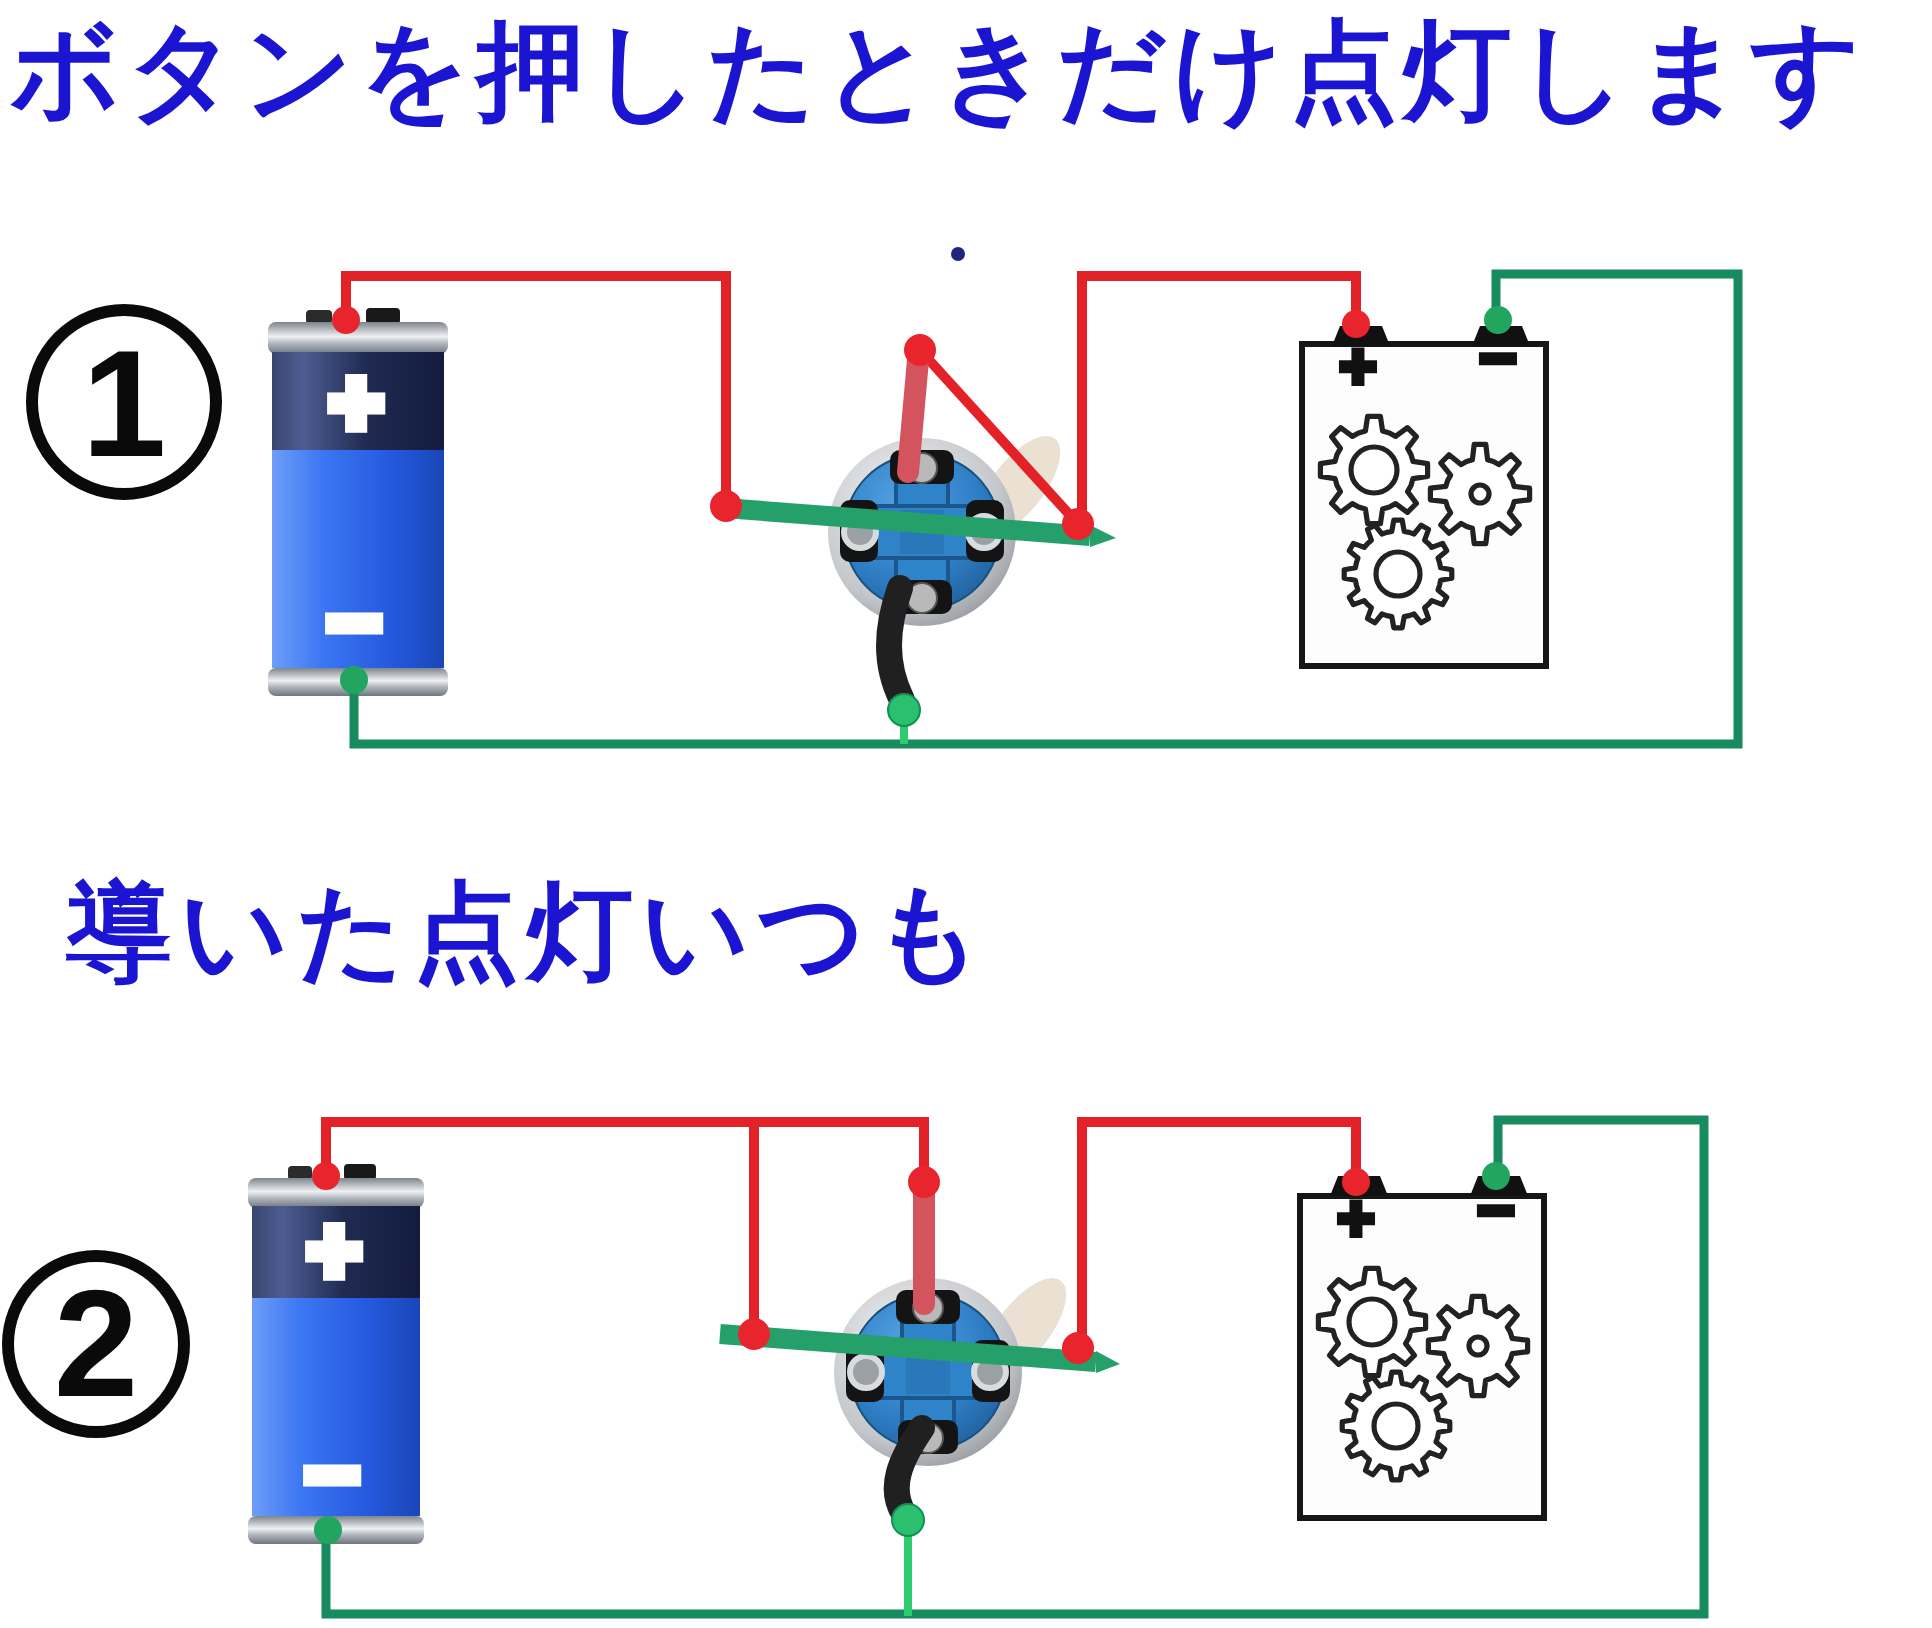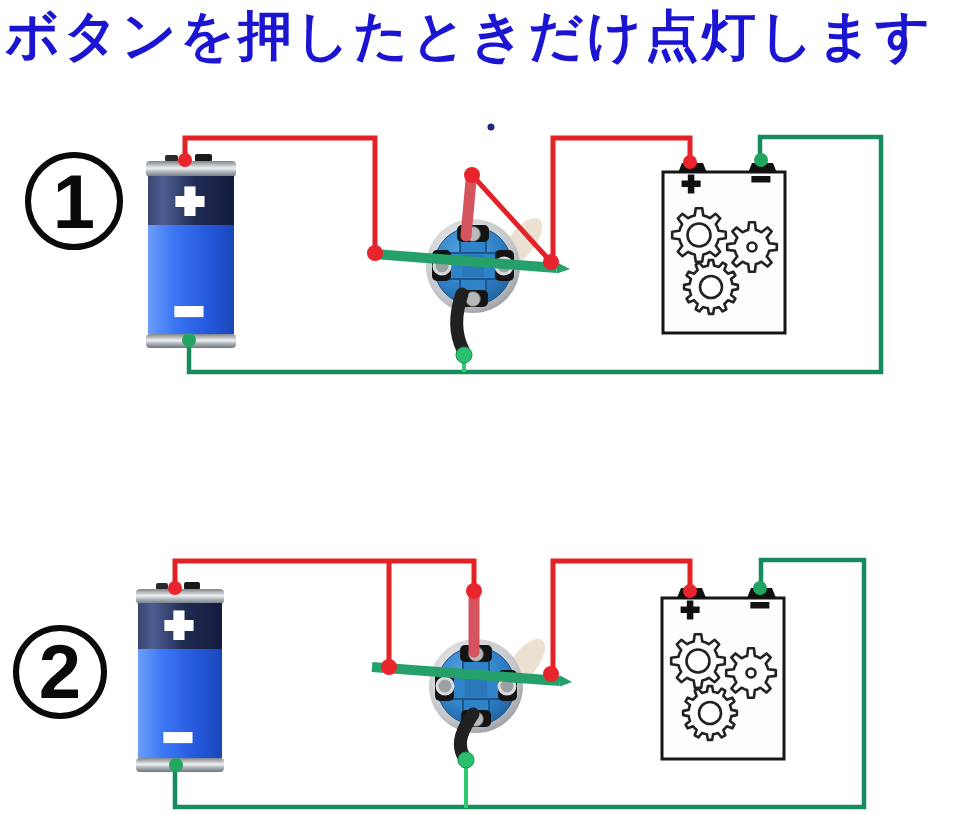--- a/index.html
+++ b/index.html
@@ -1,35 +1,36 @@
 <!DOCTYPE html>
 <html><head>
 <meta charset="utf-8">
 <style>
   html,body{margin:0;padding:0;background:#ffffff;}
   body{width:966px;height:814px;position:relative;overflow:hidden;
        font-family:"Liberation Sans", sans-serif;}
-  .canvas{position:absolute;left:0;top:0;width:790px;height:814px;padding-left:12px;}
+  .canvas{position:absolute;left:0;top:0;width:790px;height:814px;}
   .title{position:absolute;font-weight:bold;color:#1b15d2;white-space:nowrap;}
   .title-1{left:5px;top:0px;font-size:54px;letter-spacing:3px;}
   .title-2{left:33px;top:431px;font-size:53px;letter-spacing:4px;}
   svg text{font-family:"Liberation Sans", sans-serif;}
   .step-num{font-weight:bold;font-size:76px;fill:#0a0a0a;}
   .bat-sign{font-weight:bold;font-size:46px;fill:#ffffff;stroke:#ffffff;stroke-width:6;}
   .dev-sign{font-weight:bold;font-size:32px;fill:#111;stroke:#111;stroke-width:3;}
   .redline{stroke:#e32227;stroke-width:5;fill:none;}
   .greenline{stroke:#178a5e;stroke-width:4.5;fill:none;}
   .gear{fill:#ffffff;stroke:#222222;stroke-width:2.6;stroke-linejoin:round;}
 </style>
 </head>
 <body>
 
 <div class="canvas">
 
   <div class="title title-1">ボタンを押したときだけ点灯します</div>
+  <div class="title title-2">導いた点灯いつも</div>
 
   <svg width="966" height="814" viewBox="0 0 966 814">
     <defs>
       <linearGradient id="capGrad" x1="0" y1="0" x2="0" y2="1">
         <stop offset="0" stop-color="#7e848c"></stop>
           <stop offset="0.45" stop-color="#eef0f2"></stop>
         <stop offset="0.7" stop-color="#aab0b8"></stop>
           <stop offset="1" stop-color="#6f757d"></stop>
       </linearGradient>
       <linearGradient id="navyGrad" x1="0" y1="0" x2="1" y2="0">

